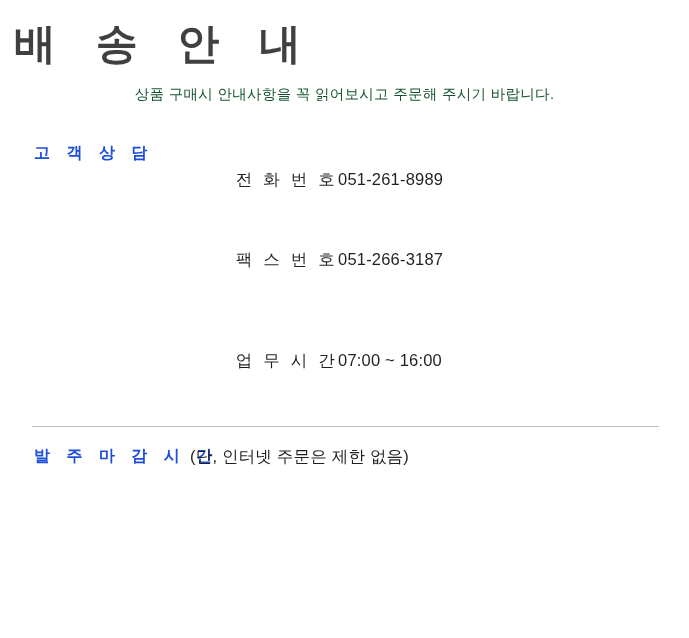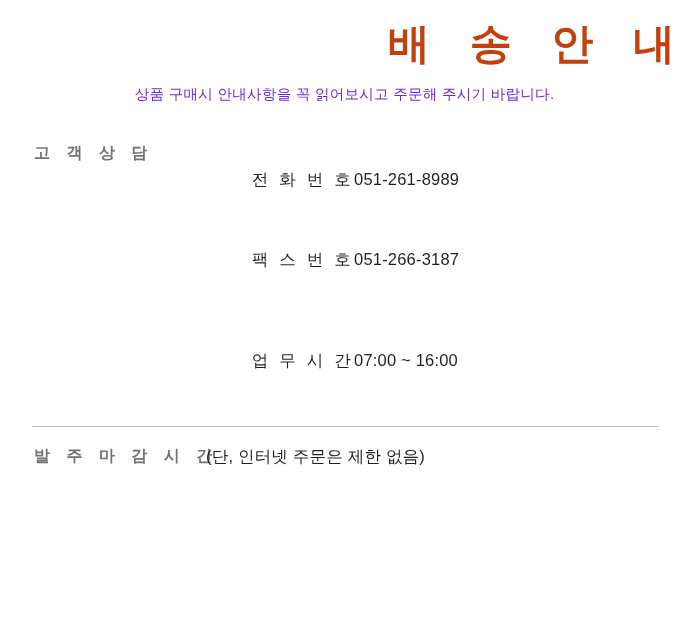--- a/index.html
+++ b/index.html
@@ -14,33 +14,33 @@
     color: #231f20;
     overflow: hidden;
   }
   .page {
     position: relative;
     width: 689px;
     height: 638px;
     box-sizing: border-box;
   }
   .title {
-    text-align: right;
+    text-align: left;
     font-size: 42px;
     font-weight: bold;
     letter-spacing: 14px;
-    color: #c2410c;
+    color: #404040;
     padding-top: 18px;
     line-height: 1.25;
     text-indent: 14px;
   }
   .subtitle {
     text-align: center;
     font-size: 14.5px;
-    color: #6d28d9;
+    color: #14532d;
     margin-top: 14px;
     letter-spacing: 0.3px;
   }
   .sections {
     margin-top: 36px;
     padding: 0 30px 0 32px;
   }
   .section {
     display: flex;
     align-items: flex-start;
@@ -48,33 +48,32 @@
   }
   .section.divided {
     border-top: 1px solid #bfbfbf;
     padding-top: 16px;
   }
   .sec-label {
     width: 158px;
     flex: 0 0 158px;
     font-size: 16px;
     font-weight: bold;
-    color: #737373;
+    color: #1d4ed8;
     letter-spacing: 6px;
     text-indent: 2px;
     line-height: 1.55;
     padding-top: 1px;
     white-space: nowrap;
   }
   .sec-body {
     flex: 1 1 auto;
     font-size: 16.5px;
     color: #231f20;
     line-height: 1.62;
-    margin-left: 16px;
   }
   .row {
     white-space: pre;
   }
   .row .rk {
     display: inline-block;
     letter-spacing: 3.2px;
   }
   .row .rv {
     display: inline-block;

